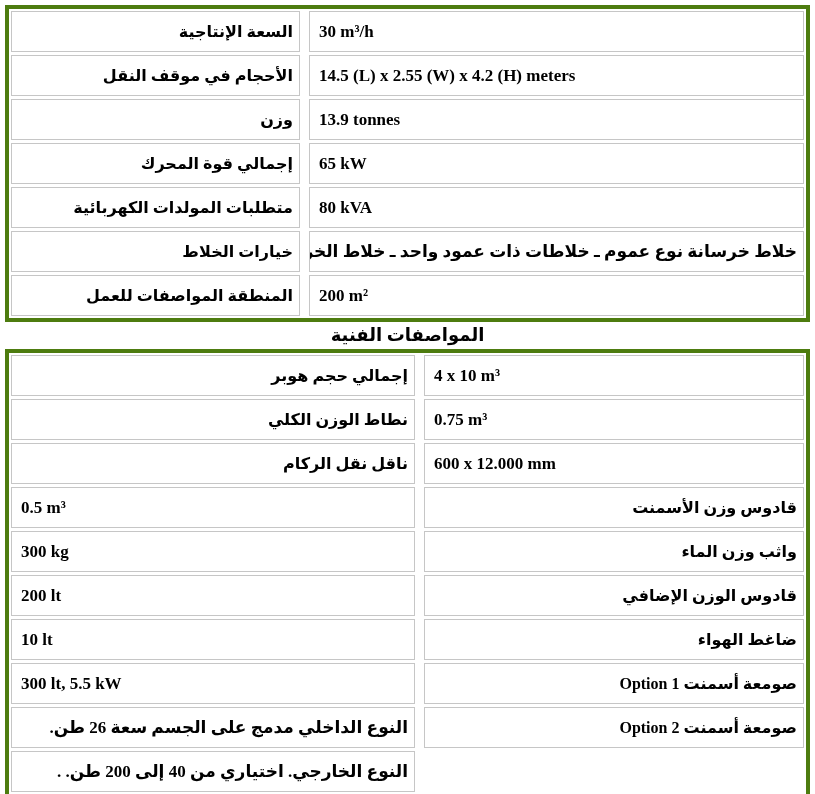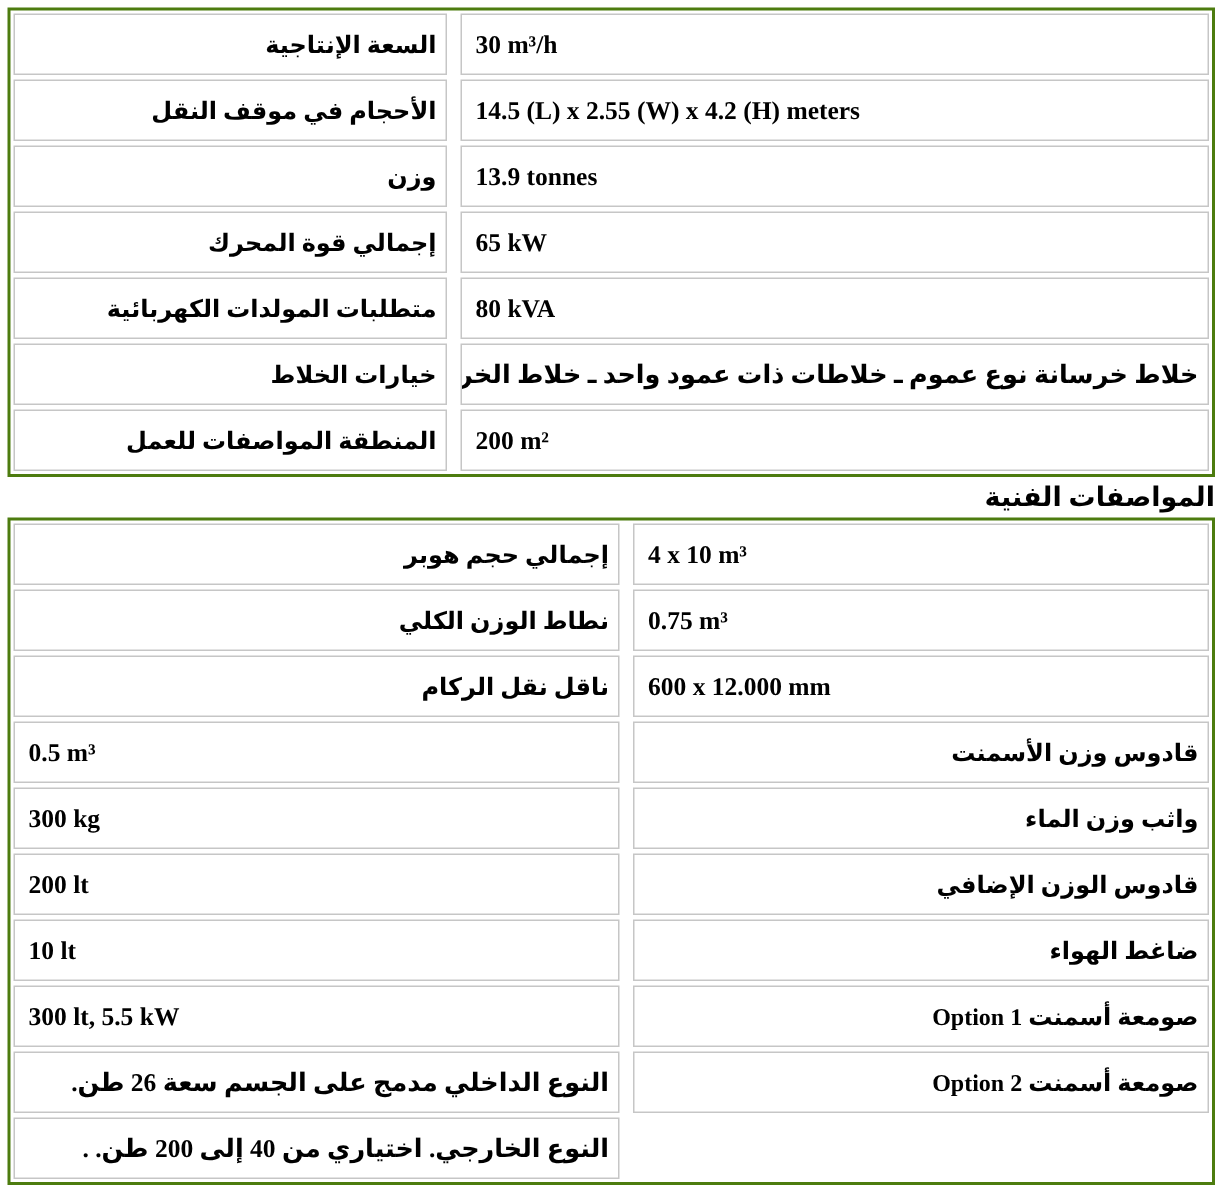--- a/index.html
+++ b/index.html
@@ -12,21 +12,21 @@
     height: 794px;
     overflow: hidden;
     font-family: "Liberation Serif", "DejaVu Sans", serif;
     font-weight: bold;
     color: #000000;
   }
   .page {
     padding: 5px 5px 0 5px;
   }
   .spec-table {
-    border: 2px solid #4d7c0f;
+    border: 4px solid #4d7c0f;
     padding: 2px;
     display: grid;
     column-gap: 9px;
     row-gap: 3px;
     background: #ffffff;
   }
   #table1 { grid-template-columns: 289px 1fr; }
   #table2 { grid-template-columns: 404px 1fr; margin-bottom: 16px; }
   .cell {
     box-sizing: border-box;
@@ -43,21 +43,21 @@
     padding: 0 6px 0 13px;
     font-size: 16px;
   }
   .value-cell {
     padding: 0 6px 0 9px;
     font-size: 17px;
   }
   .section-heading {
     height: 27px;
     line-height: 26px;
-    text-align: right;
+    text-align: center;
     font-size: 18px;
     font-weight: bold;
   }
 </style>
 </head>
 <body>
 
 <div class="page">
 
   <div class="spec-table" id="table1">

